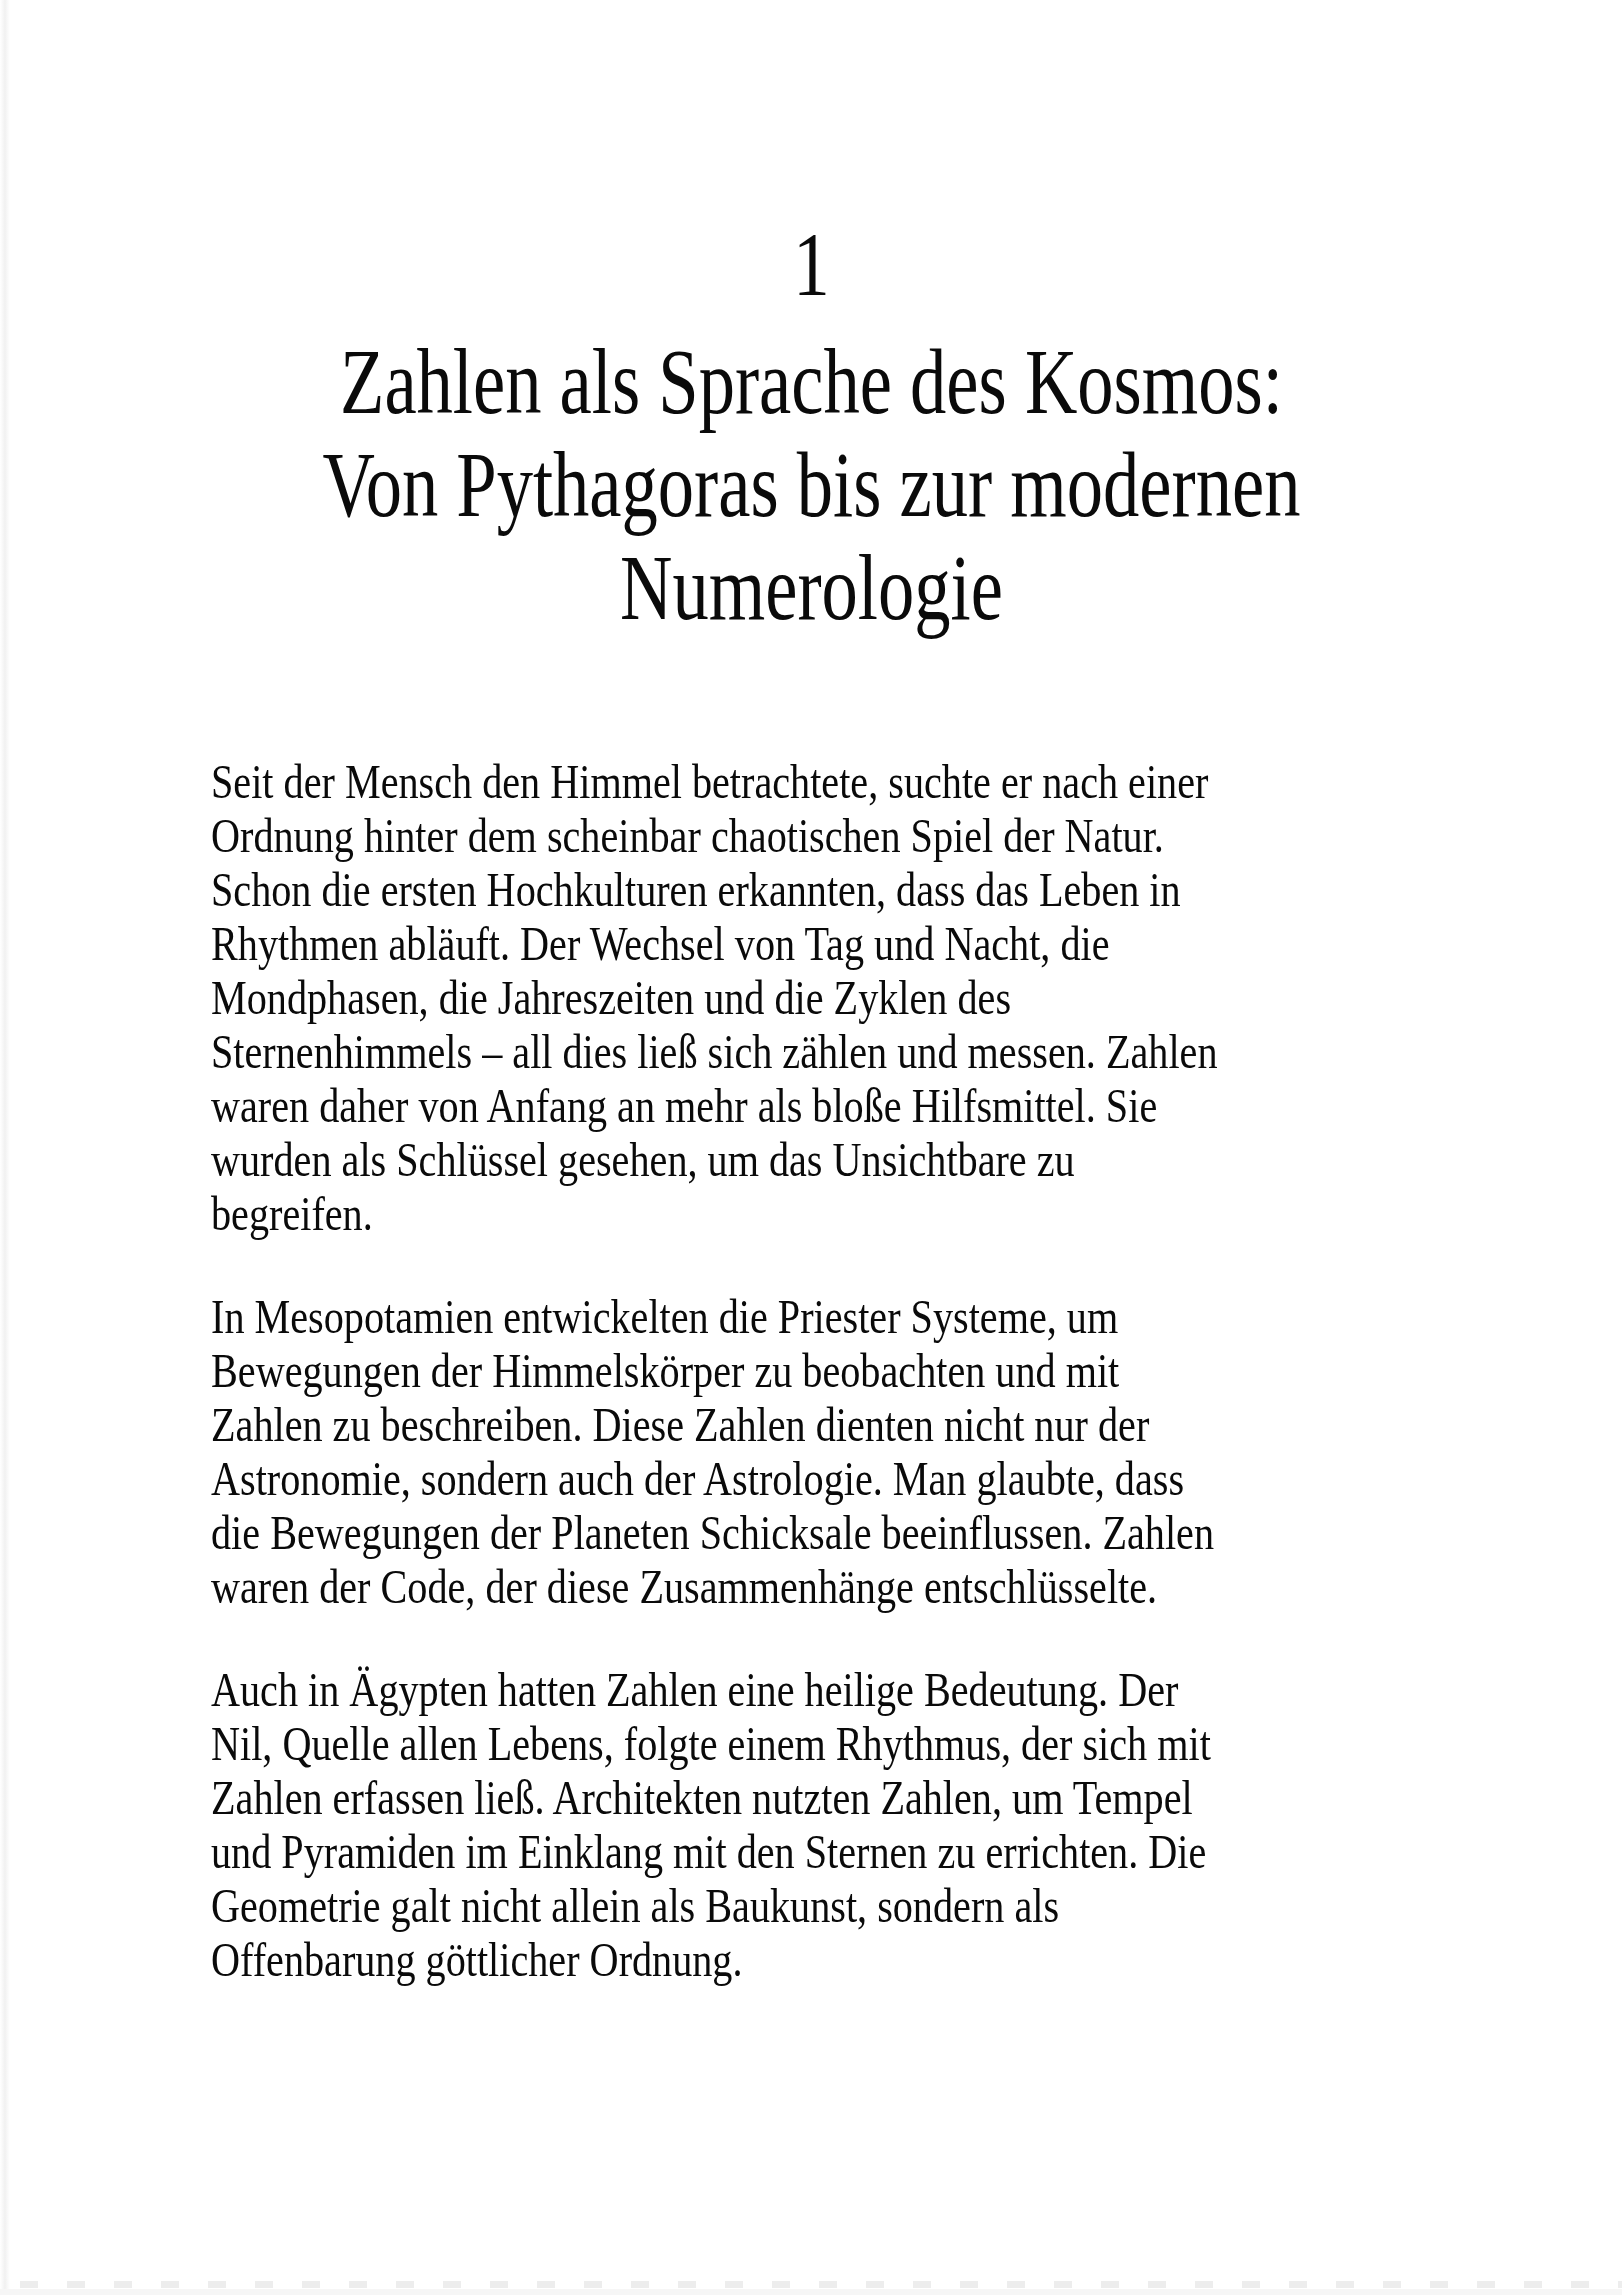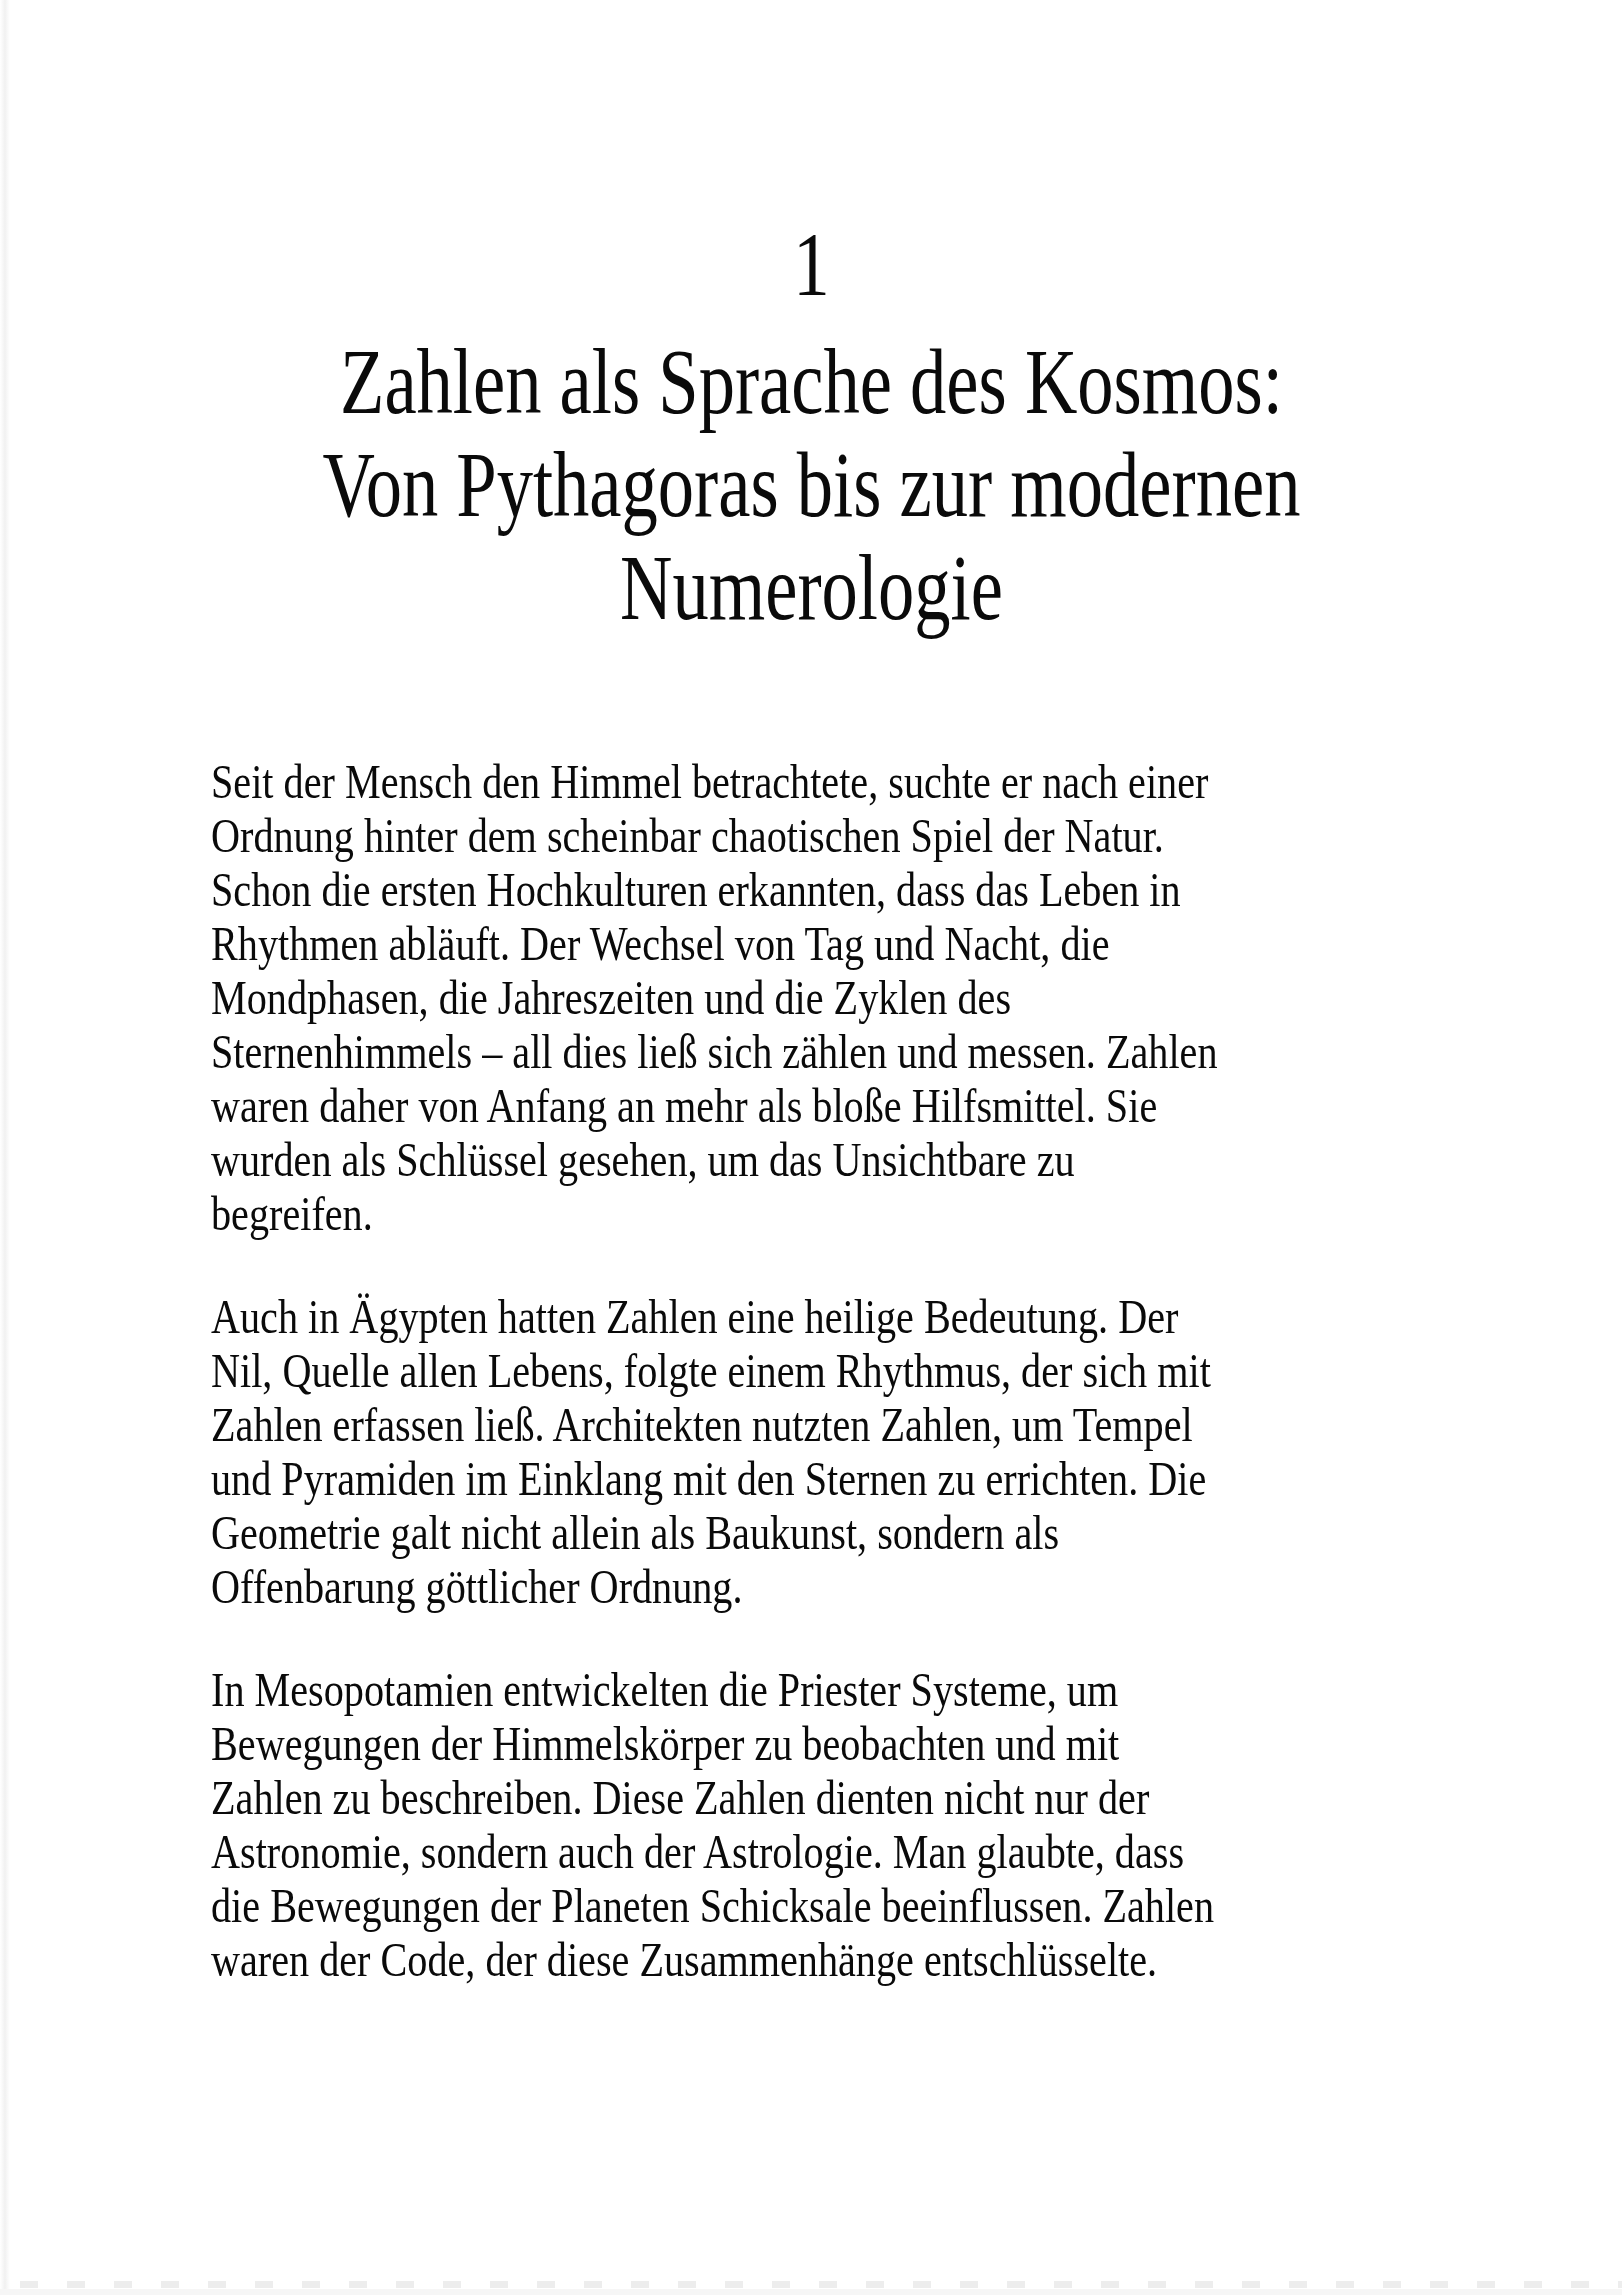--- a/index.html
+++ b/index.html
@@ -115,35 +115,35 @@
       <span class="bline">Schon die ersten Hochkulturen erkannten, dass das Leben in</span>
       <span class="bline">Rhythmen abläuft. Der Wechsel von Tag und Nacht, die</span>
       <span class="bline">Mondphasen, die Jahreszeiten und die Zyklen des</span>
       <span class="bline">Sternenhimmels – all dies ließ sich zählen und messen. Zahlen</span>
       <span class="bline">waren daher von Anfang an mehr als bloße Hilfsmittel. Sie</span>
       <span class="bline">wurden als Schlüssel gesehen, um das Unsichtbare zu</span>
       <span class="bline">begreifen.</span>
     </p>
 
     <p class="para">
+      <span class="bline">In Mesopotamien entwickelten die Priester Systeme, um</span>
+      <span class="bline">Bewegungen der Himmelskörper zu beobachten und mit</span>
+      <span class="bline">Zahlen zu beschreiben. Diese Zahlen dienten nicht nur der</span>
+      <span class="bline">Astronomie, sondern auch der Astrologie. Man glaubte, dass</span>
+      <span class="bline">die Bewegungen der Planeten Schicksale beeinflussen. Zahlen</span>
+      <span class="bline">waren der Code, der diese Zusammenhänge entschlüsselte.</span>
+    </p>
+
+    <p class="para">
       <span class="bline">Auch in Ägypten hatten Zahlen eine heilige Bedeutung. Der</span>
       <span class="bline">Nil, Quelle allen Lebens, folgte einem Rhythmus, der sich mit</span>
       <span class="bline">Zahlen erfassen ließ. Architekten nutzten Zahlen, um Tempel</span>
       <span class="bline">und Pyramiden im Einklang mit den Sternen zu errichten. Die</span>
       <span class="bline">Geometrie galt nicht allein als Baukunst, sondern als</span>
       <span class="bline">Offenbarung göttlicher Ordnung.</span>
-    </p>
-
-    <p class="para">
-      <span class="bline">In Mesopotamien entwickelten die Priester Systeme, um</span>
-      <span class="bline">Bewegungen der Himmelskörper zu beobachten und mit</span>
-      <span class="bline">Zahlen zu beschreiben. Diese Zahlen dienten nicht nur der</span>
-      <span class="bline">Astronomie, sondern auch der Astrologie. Man glaubte, dass</span>
-      <span class="bline">die Bewegungen der Planeten Schicksale beeinflussen. Zahlen</span>
-      <span class="bline">waren der Code, der diese Zusammenhänge entschlüsselte.</span>
     </p>
 
   </main>
 
   <div class="progress-ticks"></div>
   <div class="bottom-band"></div>
 
 </div>
 
 

